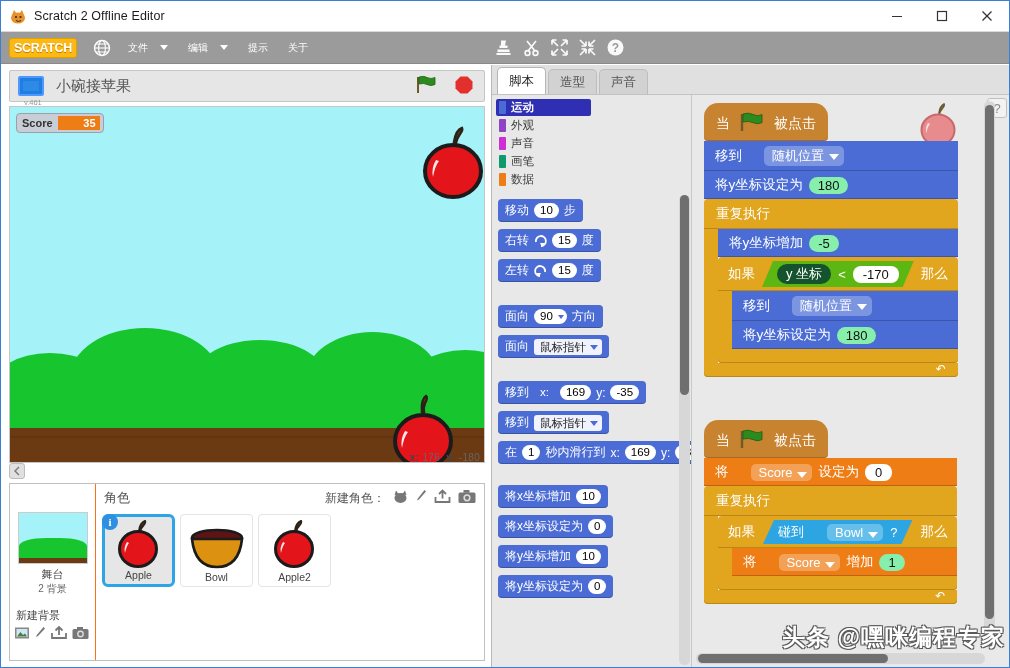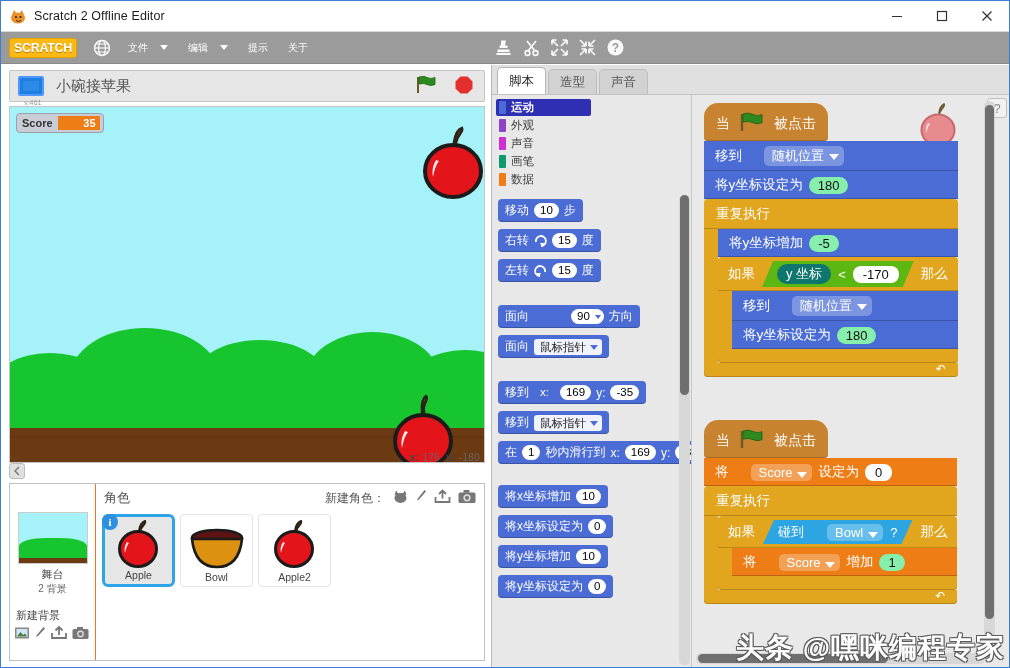--- a/index.html
+++ b/index.html
@@ -181,21 +181,21 @@
     clip-path:polygon(11px 0,100% 0,calc(100% - 11px) 100%,0 100%); }
   .big-hex.op{background:#5cb712;} .big-hex.sens{background:#2ca5e2;}
 
   #help-btn { position:absolute; right:2px; top:3px; width:20px; height:20px; border:1px solid #c0c0c0;
     border-radius:3px; background:#f2f2f2; display:flex; align-items:center; justify-content:center; color:#888; font-size:13px; }
   .vscroll { position:absolute; top:4px; bottom:22px; width:11px; background:#d7d7d7; border-radius:6px; }
   .vscroll .thumb2 { position:absolute; left:1px; right:1px; background:#6f6f6f; border-radius:6px; }
   .hscroll { position:absolute; left:4px; right:24px; bottom:3px; height:11px; background:#d7d7d7; border-radius:6px; }
   .hscroll .thumb2 { position:absolute; top:1px; bottom:1px; left:2px; background:#6f6f6f; border-radius:6px; }
 
-  #watermark { position:absolute; right:4px; bottom:0; font-size:28px; font-weight:bold; color:#fff;
+  #watermark { position:absolute; right:4px; bottom:14px; font-size:23px; font-weight:bold; color:#fff;
     text-shadow:-1px -1px 0 #5a5a5a,1px -1px 0 #5a5a5a,-1px 1px 0 #5a5a5a,1px 1px 0 #5a5a5a; letter-spacing:1px;
     pointer-events:none; white-space:nowrap; }
 </style>
 </head>
 <body>
 
 <div id="window-frame">
 
   <div id="titlebar">
     <div class="app-icon">
@@ -542,21 +542,21 @@
                   </svg>
               </span>
               <span class="oval">15</span>
               <span>度</span>
             </div>
 
             <div style="height:16px"></div>
 
             <div class="blk motion">
               <span>面向</span>
-              <span class="oval" style="padding-right:14px;position:relative;margin-left:37px;">
+              <span class="oval" style="padding-right:14px;position:relative;">
                 <span>90</span>
                 <span style="position:absolute;right:3px;top:6px;border-left:3px solid transparent;border-right:3px solid transparent;border-top:4px solid #4a6cd4;"></span>
               </span>
               <span>方向</span>
             </div><br>
 
             <div class="blk motion">
               <span>面向</span>
               <span class="drop">鼠标指针</span>
             </div>
@@ -656,21 +656,21 @@
               <div class="c-body">
                 <div class="row motion">
                   <span>将y坐标增加</span>
                   <span class="big-oval">-5</span>
                 </div>
 
                 <div class="c-wrap">
                   <div class="c-head" style="display:flex;align-items:center;gap:7px;padding:4px 10px;">
                     <span>如果</span>
                     <span class="big-hex op">
-                      <span class="big-oval" style="background:#0f766e;color:#fff;">y 坐标</span>
+                      <span class="big-oval" style="background:#14532d;color:#fff;">y 坐标</span>
                       <span>&lt;</span>
                       <span class="big-rect">-170</span>
                     </span>
                     <span>那么</span>
                   </div>
                   <div class="c-body">
                     <div class="row motion">
                       <span>移到</span>
                       <span class="big-drop alpha">随机位置</span>
                     </div>

